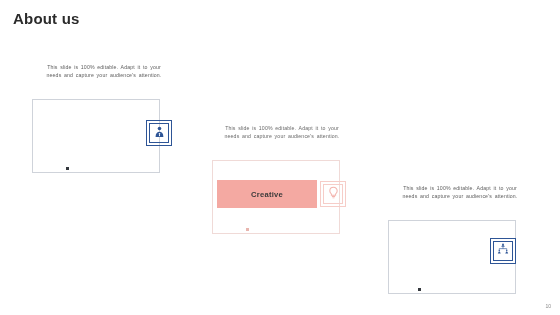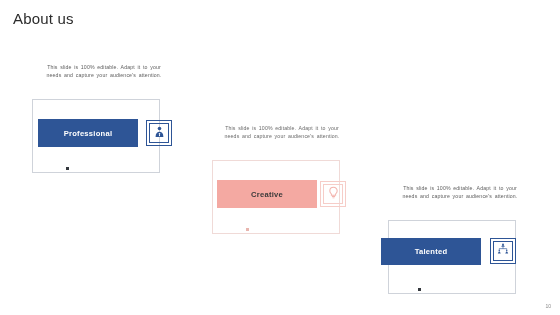--- a/index.html
+++ b/index.html
@@ -22,21 +22,21 @@
     height: 315px;
     background: #ffffff;
   }
 
   
   .slide-title {
     position: absolute;
     left: 13px;
     top: 10px;
     font-size: 15px;
-    font-weight: 400;
+    font-weight: 700;
     color: #2b2b2b;
     letter-spacing: 0.2px;
     line-height: 18px;
   }
 
   
   .block {
     position: absolute;
   }
 
@@ -124,23 +124,20 @@
 <div class="slide">
 
   <div class="slide-title">About us</div>
 
   <div class="block t-blue" style="left:0px; top:0px; width:560px; height:315px;">
 
     <div class="caption" style="left:40px; top:63px; width:128px;">This slide is 100% editable. Adapt it to your needs and capture your audience's attention.</div>
 
     <div class="outline-box" style="left:32px; top:99px; width:128px; height:74px;"></div>
 
-    <div class="bar" style="left:38px; top:119px; width:100px; height:28px;">
-      <span class="bar-label">Professional</span>
-    </div>
 
     <div class="icon-box" style="left:146px; top:120px; width:26px; height:26px;">
       <span class="inner"></span>
       <span>
         <svg width="13" height="13" viewBox="0 0 24 24" aria-hidden="true">
           <circle cx="12" cy="6.4" r="3.3" fill="#2e5596"></circle>
           <path d="M4.8 22 C4.8 15.6 8 12.6 12 12.6 C16 12.6 19.2 15.6 19.2 22 Z" fill="#2e5596"></path>
           <circle cx="12" cy="16.2" r="1.5" fill="#ffffff"></circle>
           <rect x="11.1" y="17.2" width="1.8" height="3.4" fill="#ffffff"></rect>
         </svg>
@@ -173,23 +170,20 @@
 
     <div class="dot" style="left:246px; top:228px;"></div>
   </div>
 
   <div class="block t-blue" style="left:0px; top:0px; width:560px; height:315px;">
 
     <div class="caption" style="left:396px; top:184px; width:128px;">This slide is 100% editable. Adapt it to your needs and capture your audience's attention.</div>
 
     <div class="outline-box" style="left:388px; top:220px; width:128px; height:74px;"></div>
 
-    <div class="bar" style="left:381px; top:238px; width:100px; height:27px;">
-      <span class="bar-label">Talented</span>
-    </div>
 
     <div class="icon-box" style="left:490px; top:238px; width:26px; height:26px;">
       <span class="inner"></span>
       <span>
         <svg width="14" height="14" viewBox="0 0 24 24" aria-hidden="true">
           <circle cx="12" cy="4.2" r="1.6" fill="#2e5596"></circle>
           <path d="M9.2 8.2 C9.2 6.2 10.4 5.4 12 5.4 C13.6 5.4 14.8 6.2 14.8 8.2 Z" fill="#2e5596"></path>
           <path d="M12 8.6 L12 11.4 M5.6 11.4 L18.4 11.4 M5.6 11.4 L5.6 13.8 M18.4 11.4 L18.4 13.8" stroke="#2e5596" stroke-width="1.1" fill="none"></path>
           <circle cx="5.6" cy="15.2" r="1.4" fill="#2e5596"></circle>
           <path d="M3.2 19.8 C3.2 17.9 4.2 17 5.6 17 C7 17 8 17.9 8 19.8 Z" fill="#2e5596"></path>

